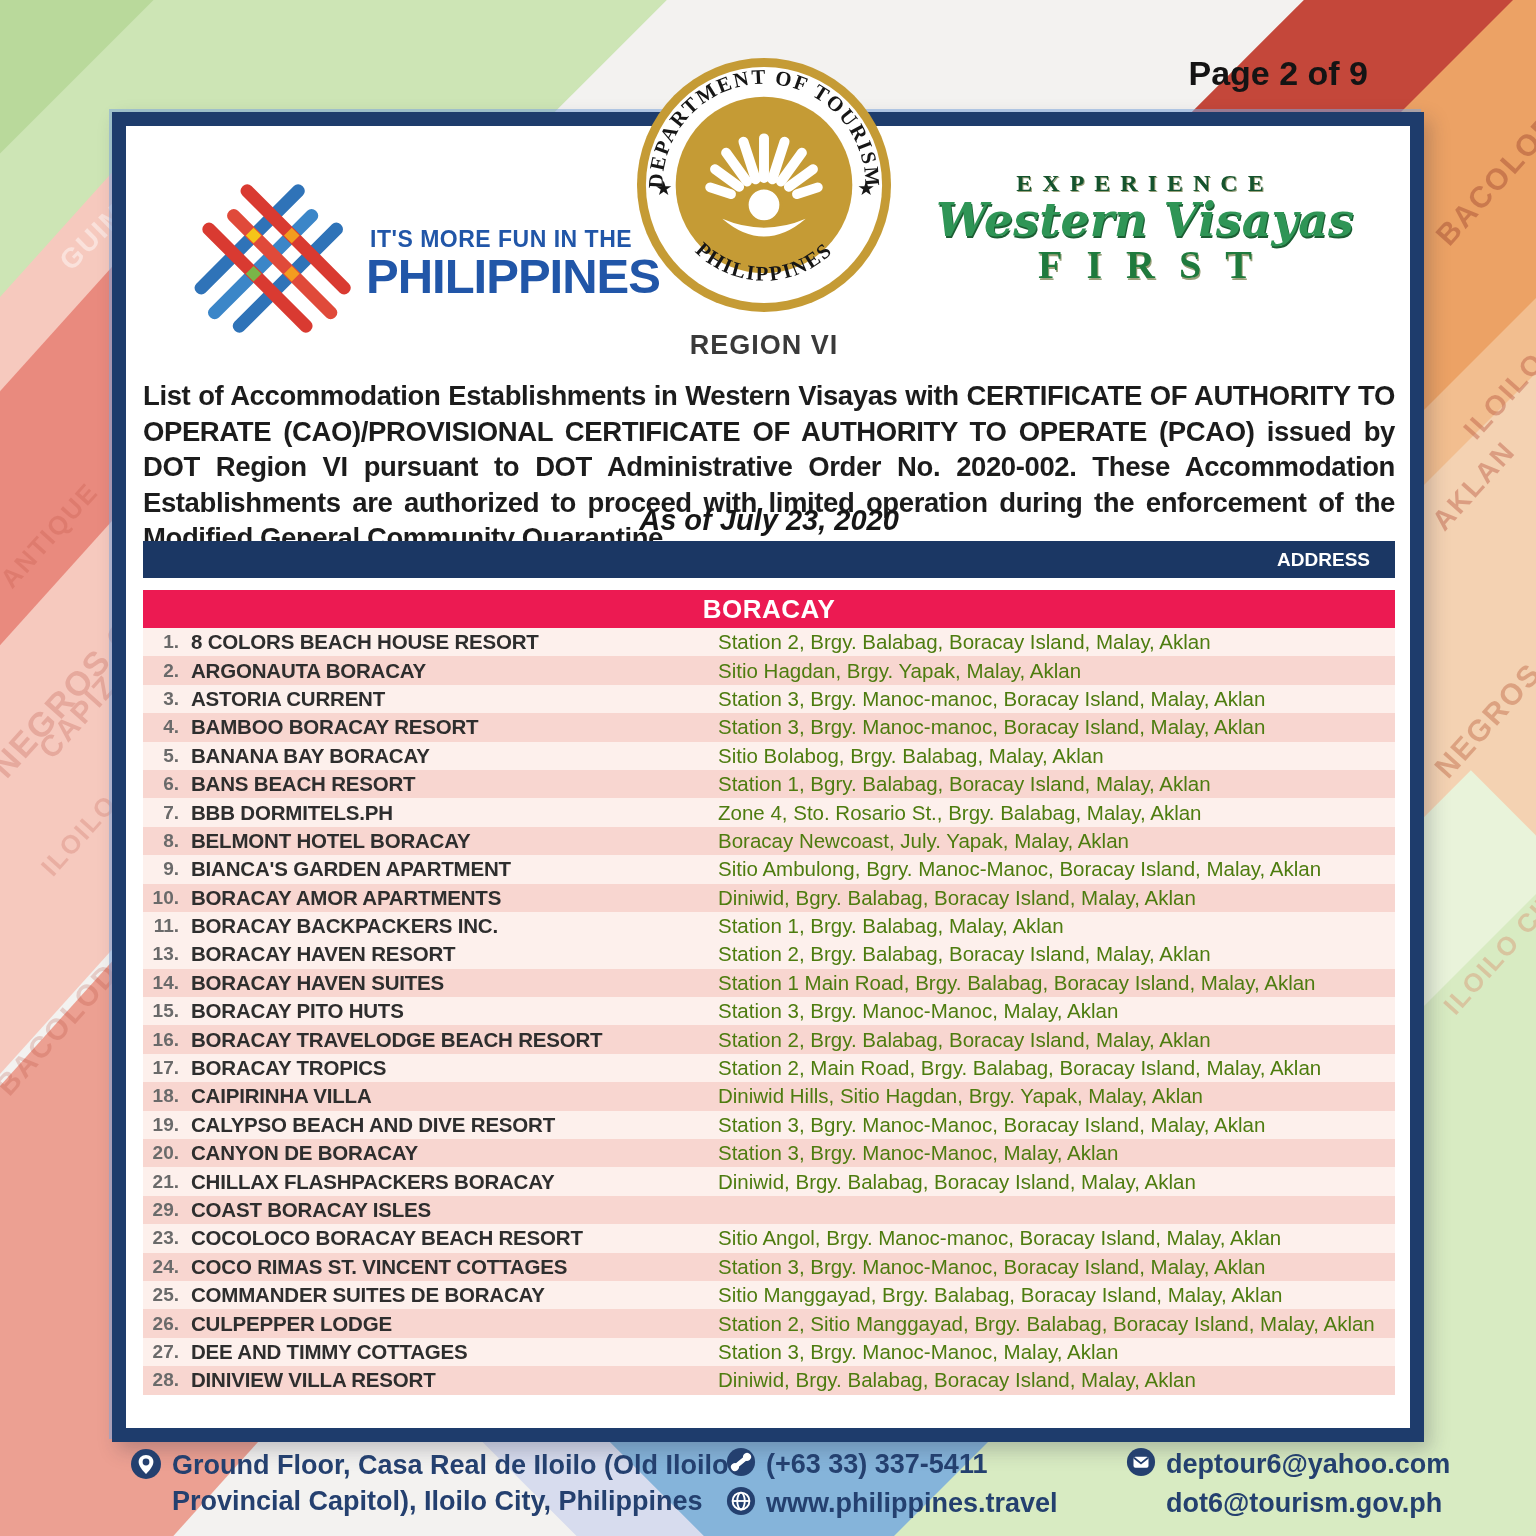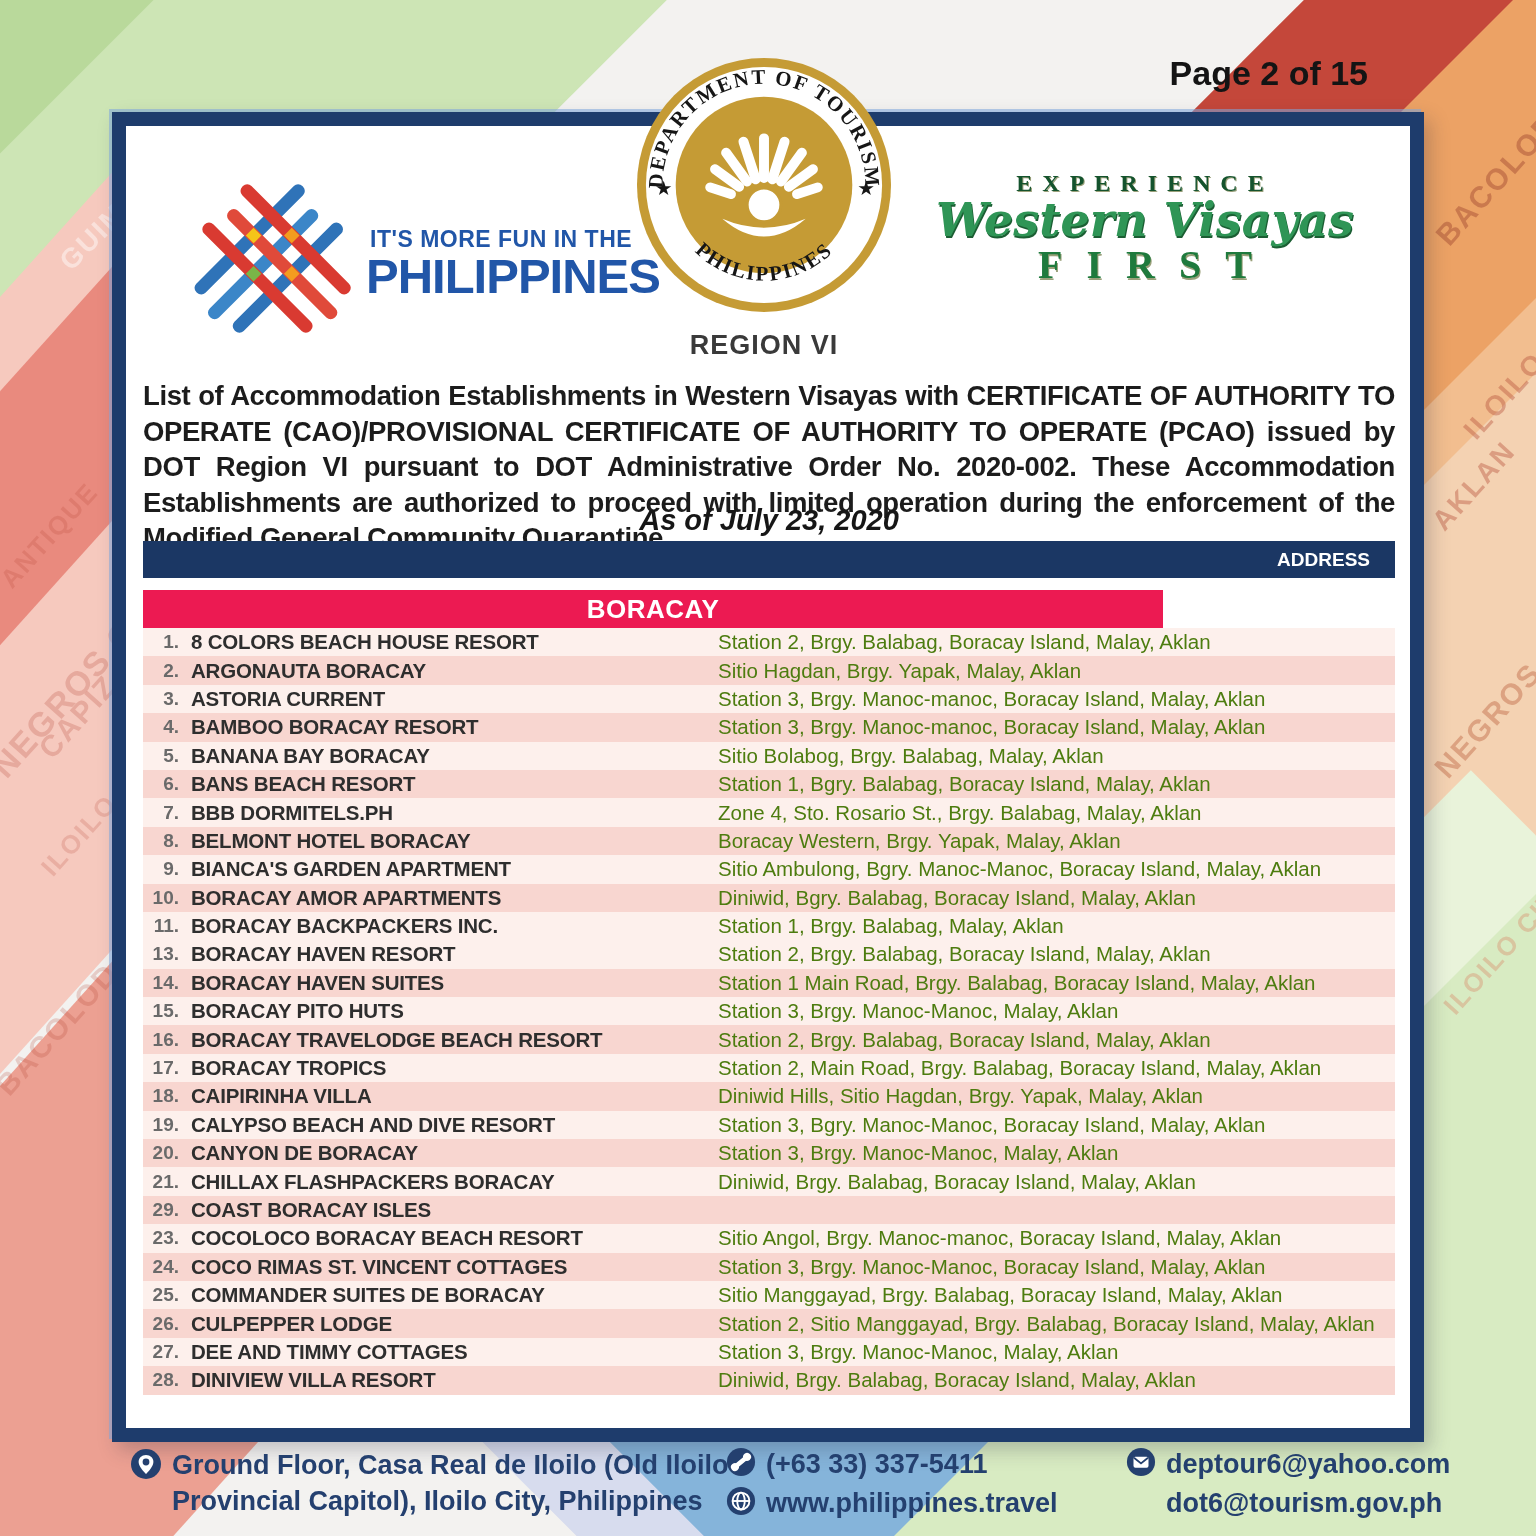--- a/index.html
+++ b/index.html
@@ -31,21 +31,21 @@
   .exp-line1{font-family:"Liberation Serif",serif;font-size:24px;font-weight:700;letter-spacing:10px;color:#14532d;text-shadow:1px 1px 0 #9aa07a;}
   .exp-line2{font-family:"DejaVu Serif",serif;font-style:italic;font-weight:700;font-size:46px;color:#2f9556;text-shadow:1px 2px 0 #1b5e33;margin-top:-4px;}
   .exp-line3{font-family:"Liberation Serif",serif;font-size:40px;font-weight:700;letter-spacing:24px;color:#1f7a3d;text-shadow:1px 2px 0 #9aa07a;margin-top:-6px;text-indent:24px;}
   
   .intro{position:absolute;left:17px;top:252px;width:1252px;font-size:27.5px;font-weight:700;color:#1c1c1c;line-height:35.5px;text-align:justify;letter-spacing:-0.4px;}
   .asof{position:absolute;left:17px;top:378px;width:1252px;text-align:center;font-size:29px;font-weight:800;font-style:italic;color:#161616;}
   
   .thead{position:absolute;left:17px;top:415px;width:1252px;height:37px;background:#1b3764;color:#fff;display:flex;align-items:center;}
   .th-name{margin-left:24px;font-size:23.5px;font-weight:800;letter-spacing:-0.2px;}
   .th-addr{position:absolute;left:587px;width:640px;text-align:right;font-size:19px;font-weight:800;}
-  .section-bar{position:absolute;left:17px;top:464px;width:1020px;height:38px;background:#ec1a52;color:#fff;display:flex;align-items:center;justify-content:center;font-size:26px;font-weight:800;letter-spacing:.5px;}
+  .section-bar{position:absolute;left:17px;top:464px;width:1252px;height:38px;background:#ec1a52;color:#fff;display:flex;align-items:center;justify-content:center;font-size:26px;font-weight:800;letter-spacing:.5px;}
   .tbody{position:absolute;left:17px;top:502px;width:1252px;}
   .trow{display:flex;align-items:center;height:28.4px;}
   .trow.odd{background:#fdf0ec;}
   .trow.even{background:#f8d6d0;}
   .num{width:48px;text-align:right;padding-right:12px;font-size:19px;font-weight:600;color:#6a6a6a;flex:none;}
   .name{width:527px;font-size:20.5px;font-weight:700;color:#2e2e2e;letter-spacing:-0.2px;flex:none;white-space:nowrap;}
   .addr{flex:1;font-size:20.5px;font-weight:500;color:#4d7c0f;white-space:nowrap;}
   
   .footer-item{position:absolute;z-index:3;color:#24406f;font-weight:700;}
   .ficon{position:absolute;z-index:3;}
@@ -75,21 +75,21 @@
 <span class="wm" style="left:30px;top:820px;transform:rotate(-48deg);font-size:26px;color:#b03a2a;opacity:.18;">ILOILO</span>
 <span class="wm" style="left:-40px;top:980px;transform:rotate(-48deg);font-size:30px;color:#b03a2a;opacity:.2;">BACOLOD CITY</span>
 <span class="wm" style="left:40px;top:190px;transform:rotate(-45deg);font-size:28px;color:#ffffff;opacity:.45;">GUIMARAS</span>
 <span class="wm" style="left:1400px;top:130px;transform:rotate(-48deg);font-size:30px;color:#8c2f22;opacity:.35;">BACOLOD CITY</span>
 <span class="wm" style="left:1452px;top:380px;transform:rotate(-48deg);font-size:28px;color:#b6503a;opacity:.4;">ILOILO</span>
 <span class="wm" style="left:1420px;top:470px;transform:rotate(-48deg);font-size:28px;color:#b6503a;opacity:.4;">AKLAN</span>
 <span class="wm" style="left:1380px;top:620px;transform:rotate(-48deg);font-size:30px;color:#c06a46;opacity:.45;">NEGROS OCCIDENTAL</span>
 <span class="wm" style="left:1420px;top:930px;transform:rotate(-48deg);font-size:26px;color:#d8a07e;opacity:.5;">ILOILO CITY</span>
 <span class="wm" style="left:1170px;top:1330px;transform:rotate(-45deg);font-size:30px;color:#7a9a55;opacity:.25;">BACOLOD CITY</span>
 
-<div class="page-label">Page 2 of 15</div>
+<div class="page-label">Page 2 of 9</div>
 
 <div class="card">
 
   <div class="mofun">
     <svg width="150" height="170" viewBox="-25 -25 150 170">
       <g transform="rotate(45 50 60)">
         <rect x="16" y="-18" width="13" height="150" rx="6" fill="#2f73b8"></rect>
         <rect x="43" y="-10" width="13" height="150" rx="6" fill="#3b86c8"></rect>
         <rect x="70" y="-18" width="13" height="150" rx="6" fill="#2f73b8"></rect>
         <rect x="-20" y="18" width="150" height="13" rx="6" fill="#d93a31"></rect>
@@ -188,21 +188,21 @@
         <span class="addr">Station 1, Bgry. Balabag, Boracay Island, Malay, Aklan</span>
       </div>
       <div class="trow odd">
         <span class="num">7.</span>
         <span class="name">BBB DORMITELS.PH</span>
         <span class="addr">Zone 4, Sto. Rosario St., Brgy. Balabag, Malay, Aklan</span>
       </div>
       <div class="trow even">
         <span class="num">8.</span>
         <span class="name">BELMONT HOTEL BORACAY</span>
-        <span class="addr">Boracay Western, Brgy. Yapak, Malay, Aklan</span>
+        <span class="addr">Boracay Newcoast, July. Yapak, Malay, Aklan</span>
       </div>
       <div class="trow odd">
         <span class="num">9.</span>
         <span class="name">BIANCA'S GARDEN APARTMENT</span>
         <span class="addr">Sitio Ambulong, Bgry. Manoc-Manoc, Boracay Island, Malay, Aklan</span>
       </div>
       <div class="trow even">
         <span class="num">10.</span>
         <span class="name">BORACAY AMOR APARTMENTS</span>
         <span class="addr">Diniwid, Bgry. Balabag, Boracay Island, Malay, Aklan</span>

